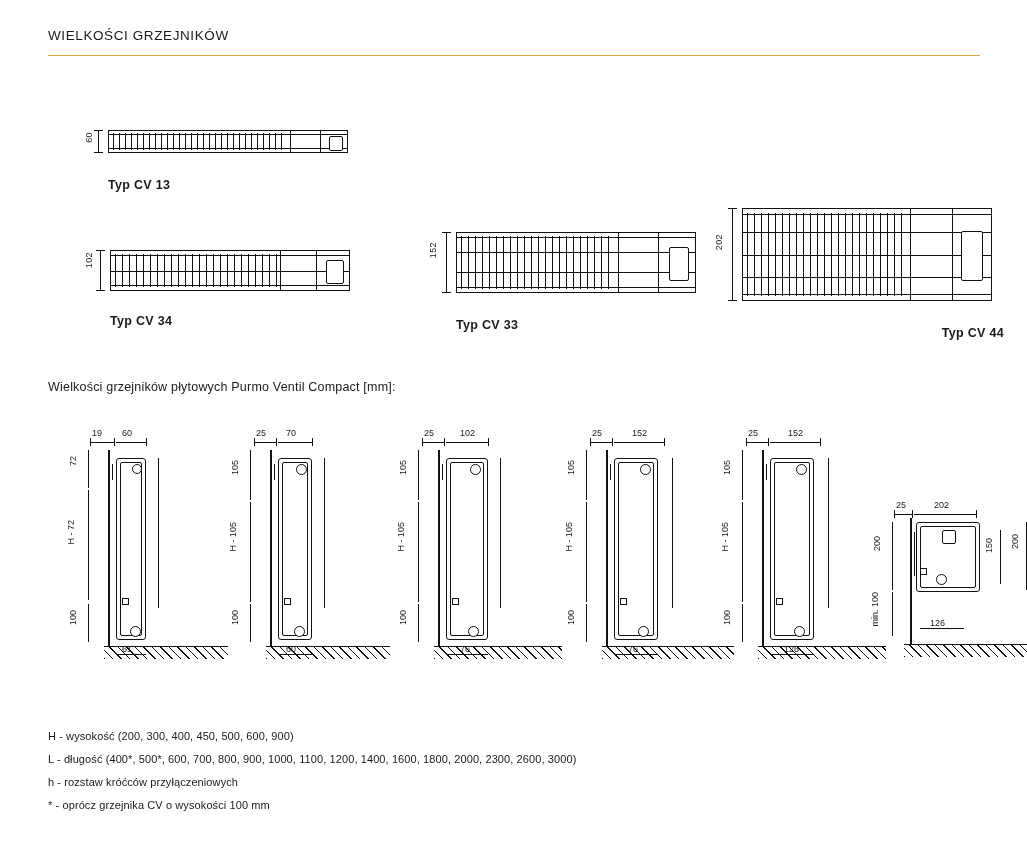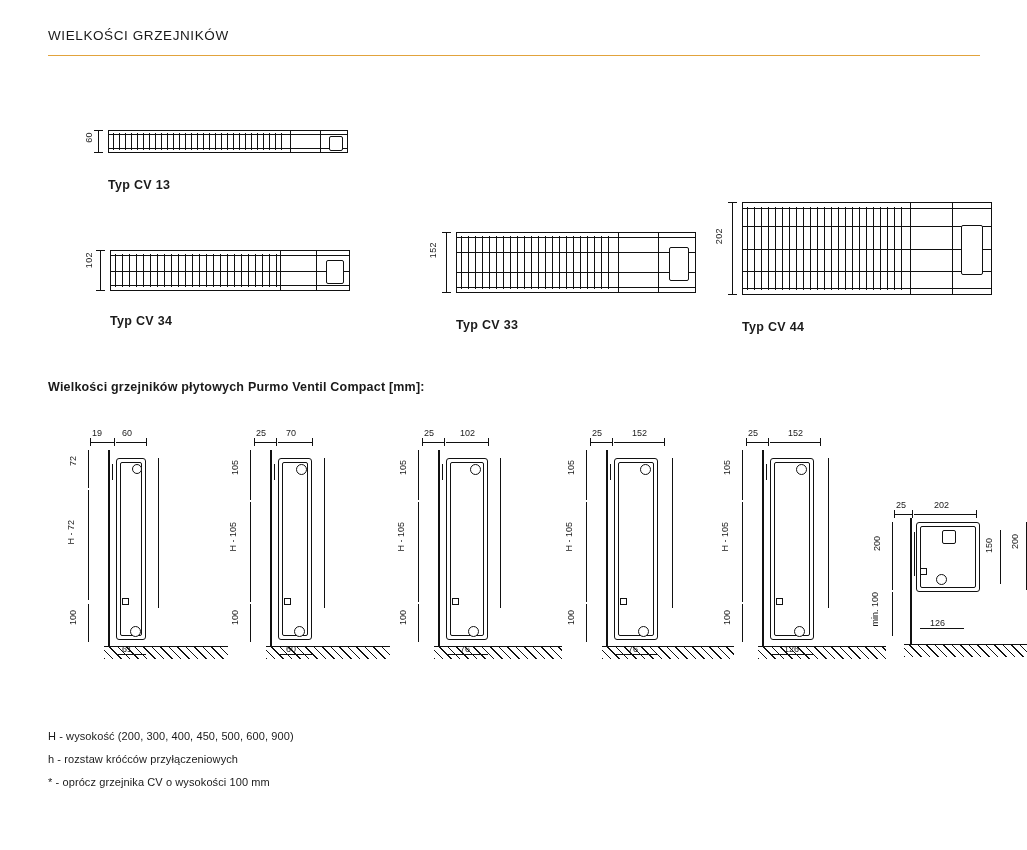--- a/index.html
+++ b/index.html
@@ -99,21 +99,21 @@
     position: absolute;
     height: 1px;
     background: #111;
   }
   
   .sub-title {
     position: absolute;
     left: 48px;
     top: 380px;
     font-size: 12.5px;
-    font-weight: bold;
+    font-weight: normal;
     letter-spacing: 0.2px;
   }
   
   .installs {
     position: absolute;
     left: 40px;
     top: 428px;
     width: 960px;
     height: 250px;
   }
@@ -254,21 +254,21 @@
           <div class="panel-line" style="top:33%;"></div>
           <div class="panel-line" style="top:66%;"></div>
           <div class="vline" style="right:76px;"></div>
           <div class="vline" style="right:36px;"></div>
           <div class="sq" style="right:6px; top:14px; width:18px; height:32px; border-radius:2px;"></div>
         </div>
       </div>
       <div class="type-label" style="margin-left:28px; margin-top:14px;">Typ CV 33</div>
     </div>
 
-    <div class="type-block" style="left:666px; top:98px;">
+    <div class="type-block" style="left:666px; top:104px;text-align:right;">
       <div class="sect-wrap" style="position:relative; width:290px; height:108px;">
         <div class="dim-v" style="position:absolute; left:0px; top:30px;">202</div>
         <div class="dimline-v" style="left:18px; top:4px; height:92px;"></div>
         <div class="tick" style="left:14px; top:4px; width:9px;"></div>
         <div class="tick" style="left:14px; top:96px; width:9px;"></div>
         <div class="xsec" style="left:28px; top:4px; width:250px; height:93px; position:absolute;">
           <div class="fins" style="background:repeating-linear-gradient(90deg,#111 0 1px,transparent 1px 7px); left:4px; right:84px; top:4px; bottom:4px;"></div>
           <div class="panel-line" style="top:5px;"></div>
           <div class="panel-line" style="bottom:5px;"></div>
           <div class="panel-line" style="top:25%;"></div>
@@ -495,17 +495,18 @@
       <div class="vlineS" style="left:54px; top:44px; height:44px;"></div>
 
       <div class="hline" style="left:60px; top:140px; width:44px;"></div>
       <div class="num" style="left:70px; top:130px;">126</div>
     </div>
 
   </div>
 
   <div class="notes">
     <div class="note">H - wysokość (200, 300, 400, 450, 500, 600, 900)</div>
+    <div class="note">L - długość (400*, 500*, 600, 700, 800, 900, 1000, 1100, 1200, 1400, 1600, 1800, 2000, 2300, 2600, 3000)</div>
     <div class="note">h - rozstaw króćców przyłączeniowych</div>
     <div class="note">* - oprócz grzejnika CV o wysokości 100 mm</div>
   </div>
 
 </div>
 
 </body></html>

